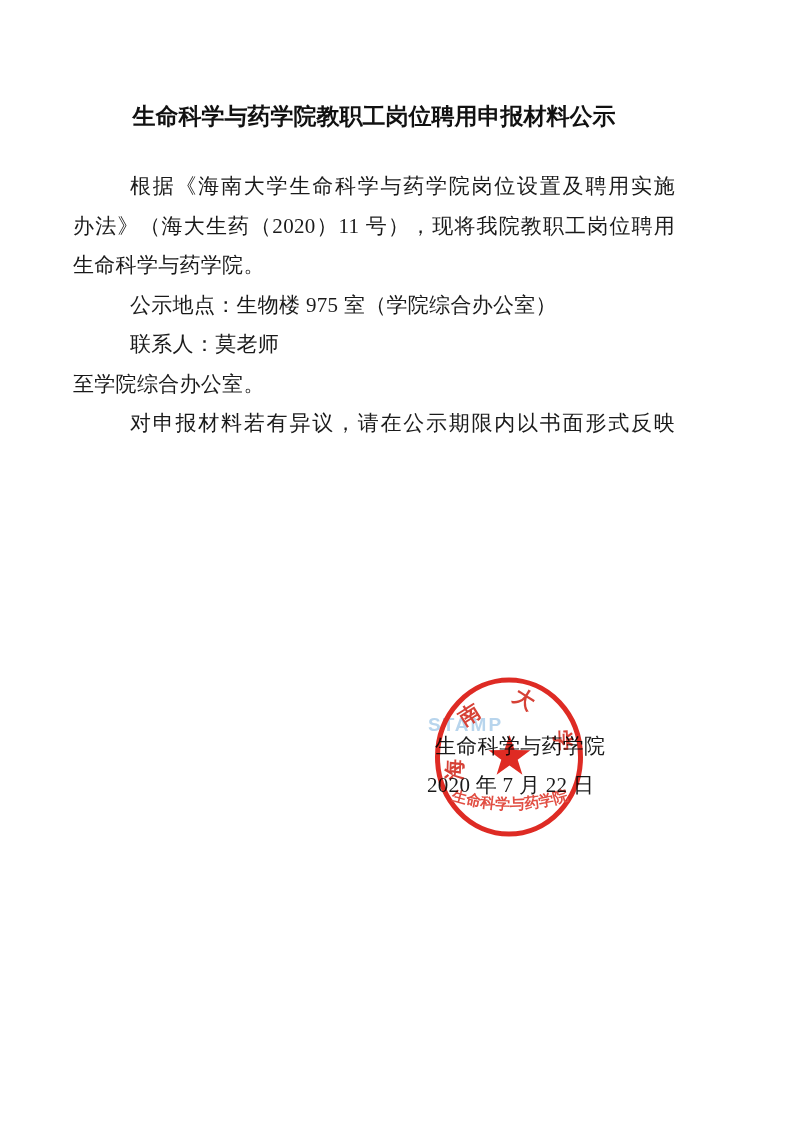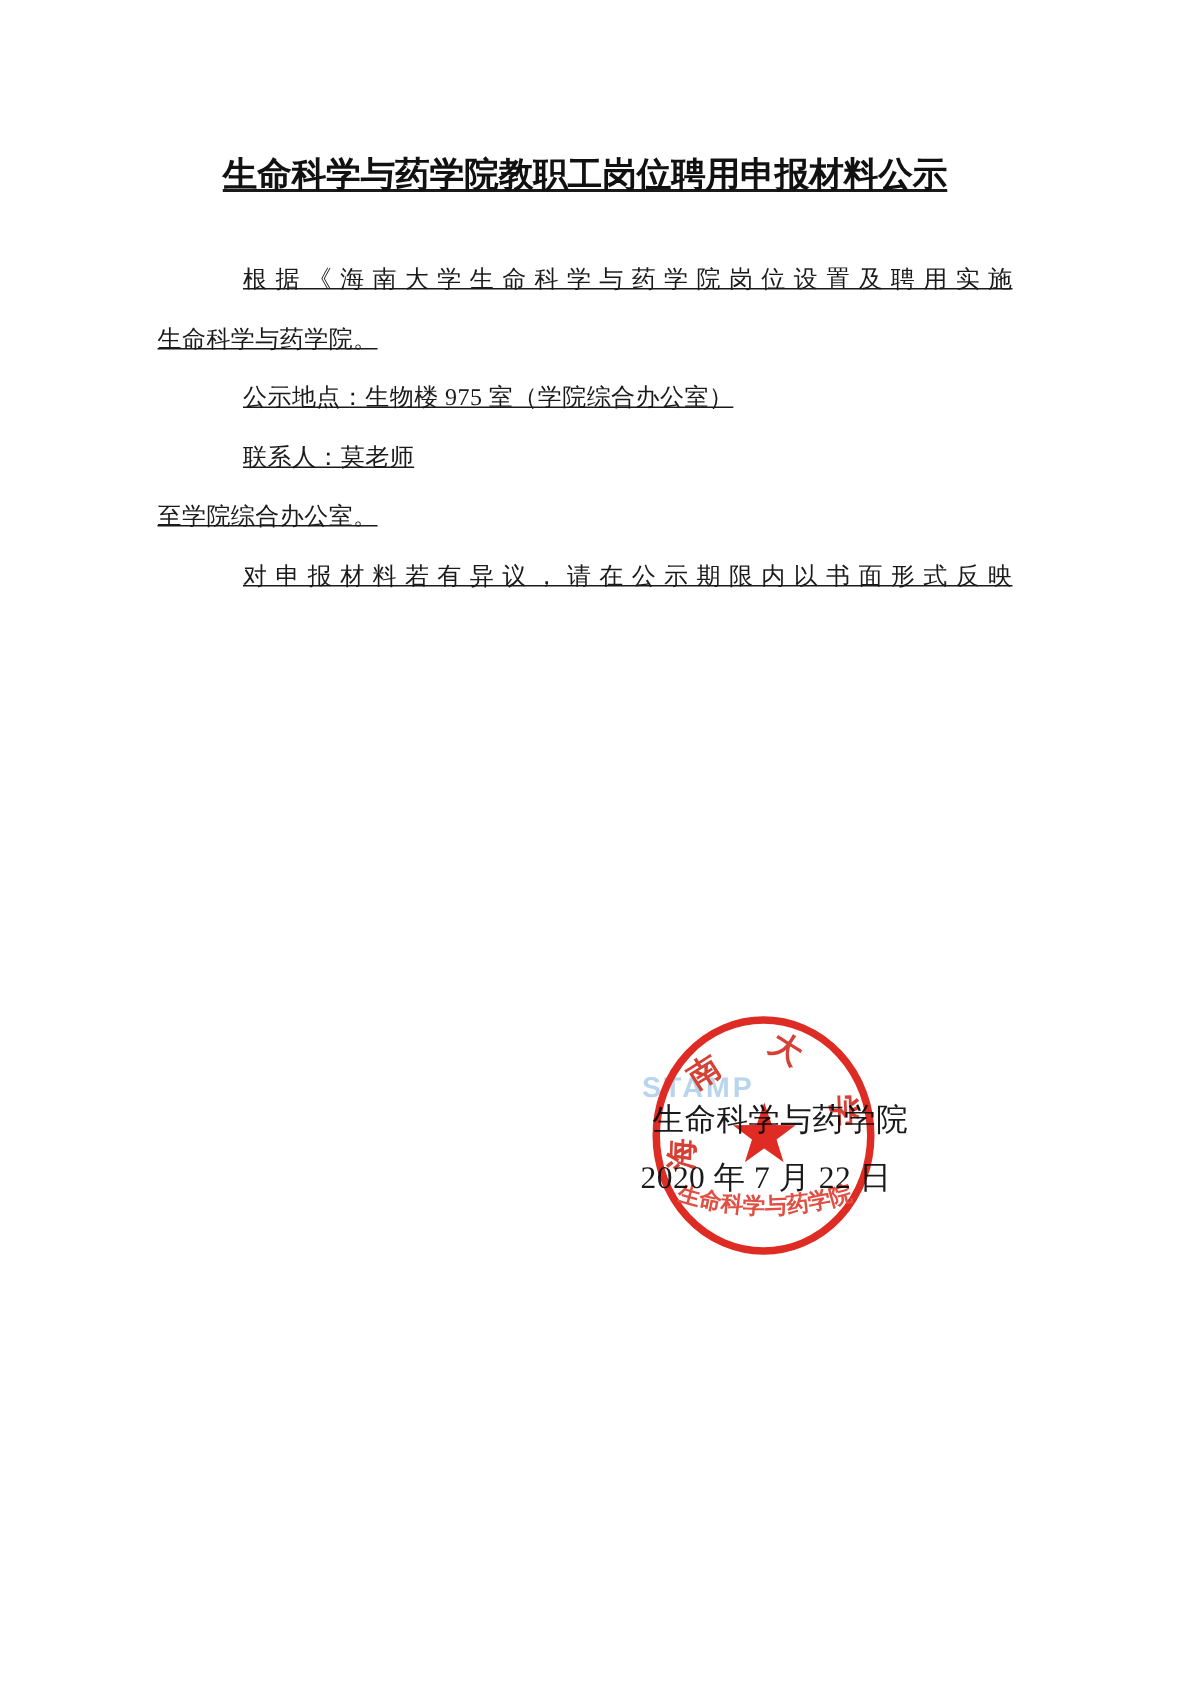--- a/index.html
+++ b/index.html
@@ -10,33 +10,32 @@
   .page {
     position: relative;
     width: 794px;
     height: 1123px;
     background: #ffffff;
     overflow: hidden;
     font-family: "Liberation Serif", "DejaVu Serif", serif;
     color: #1a1a1a;
   }
   .content {
-    padding: 100px 119px 0 105px;
-    text-decoration: underline;
+    padding: 100px 119px 0 73px;
   }
   .title {
     margin: 0 0 34px 0;
     font-size: 23px;
     line-height: 33px;
     font-weight: bold;
     text-align: center;
     color: #111111;
   }
   .line {
-    font-size: 16px;
+    font-size: 21px;
     line-height: 39.5px;
     letter-spacing: 0.3px;
     white-space: normal;
   }
   .line.indent { text-indent: 57px; }
   .line.stretch {
     text-align: justify;
     text-align-last: justify;
   }
   .sig {
@@ -80,20 +79,21 @@
 </style>
 </head>
 <body>
 
 <div class="page">
 
   <div class="content">
     <h1 class="title">生命科学与药学院教职工岗位聘用申报材料公示</h1>
 
     <div class="line indent stretch">根据《海南大学生命科学与药学院岗位设置及聘用实施</div>
+    <div class="line stretch">办法》（海大生药（2020）11 号），现将我院教职工岗位聘用</div>
     <div class="line">生命科学与药学院。</div>
     <div class="line indent">公示地点：生物楼 975 室（学院综合办公室）</div>
     <div class="line indent">联系人：莫老师</div>
     <div class="line">至学院综合办公室。</div>
     <div class="line indent stretch">对申报材料若有异议，请在公示期限内以书面形式反映</div>
   </div>
 
   <div class="sig org">生命科学与药学院</div>
   <div class="sig date">2020 年 7 月 22 日</div>
 

